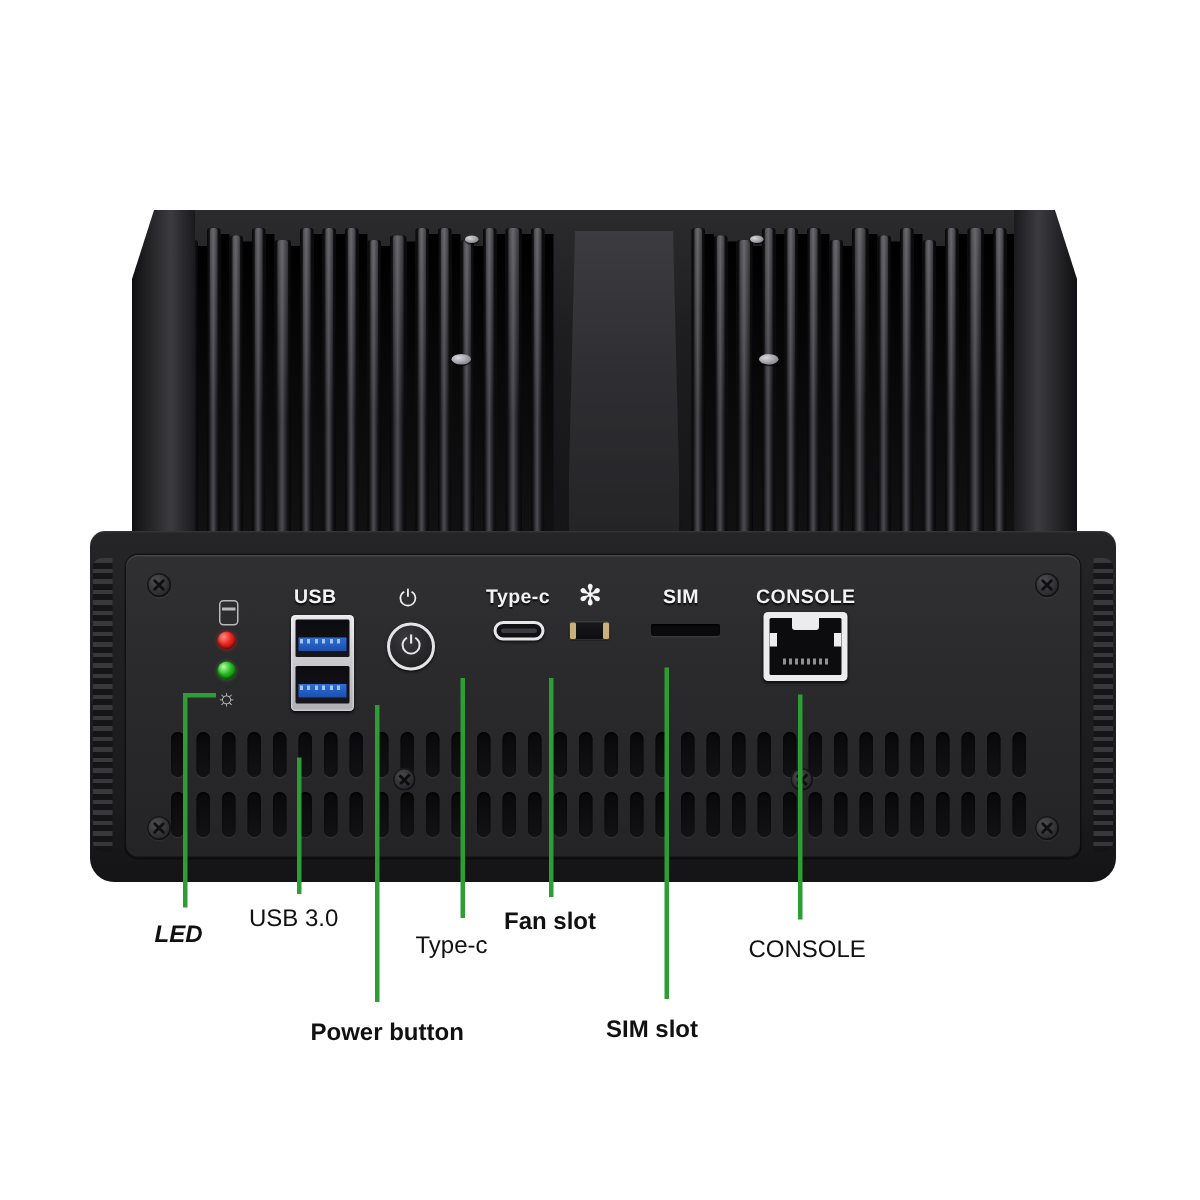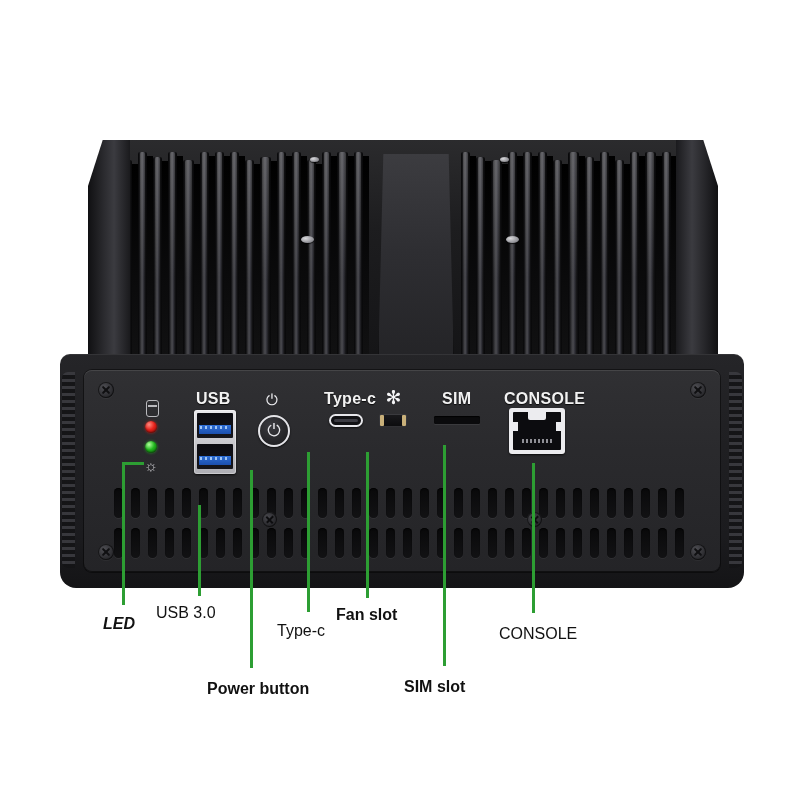--- a/index.html
+++ b/index.html
@@ -199,21 +199,21 @@
     background: linear-gradient(180deg,#09090a 0%, #121214 100%);
     box-shadow: inset 0 1px 1px rgba(0,0,0,.9), 0 1px 0 rgba(255,255,255,.05);
   }
 
   
   .port-label {
     position: absolute;
     color: #f2f2f2;
     font-family: "Liberation Sans", sans-serif;
     font-weight: bold;
-    font-size: 16px;
+    font-size: 13px;
     letter-spacing: .3px;
     white-space: nowrap;
     text-shadow: 0 1px 1px rgba(0,0,0,.8);
   }
 
   
   .hdd-icon {
     position: absolute;
     width: 11px; height: 15px;
     border: 1.6px solid #b9b9bd;
@@ -644,21 +644,21 @@
 
       </div>
     </div>
   </div>
 
   <div id="callouts">
       <div class="callout-line" style="left: 122px; top: 462px; height: 143px;"></div>
       <div class="callout-elbow" style="left: 122px; top: 462px; width: 22px;"></div>
       <div class="callout-label bold" style="left: 103px; top: 615px; font-style: italic;">LED</div>
       <div class="callout-line" style="left: 198px; top: 505px; height: 91px;"></div>
-      <div class="callout-label" style="left: 156px; top: 604px;">USB 3.0</div>
+      <div class="callout-label" style="left: 166px; top: 604px;">USB 3.0</div>
       <div class="callout-line" style="left: 250px; top: 470px; height: 198px;"></div>
       <div class="callout-label bold" style="left: 207px; top: 680px;">Power button</div>
       <div class="callout-line" style="left: 307px; top: 452px; height: 160px;"></div>
       <div class="callout-label" style="left: 277px; top: 622px;">Type-c</div>
       <div class="callout-line" style="left: 366px; top: 452px; height: 146px;"></div>
       <div class="callout-label bold" style="left: 336px; top: 606px;">Fan slot</div>
       <div class="callout-line" style="left: 443px; top: 445px; height: 221px;"></div>
       <div class="callout-label bold" style="left: 404px; top: 678px;">SIM slot</div>
       <div class="callout-line" style="left: 532px; top: 463px; height: 150px;"></div>
       <div class="callout-label" style="left: 499px; top: 625px;">CONSOLE</div>

